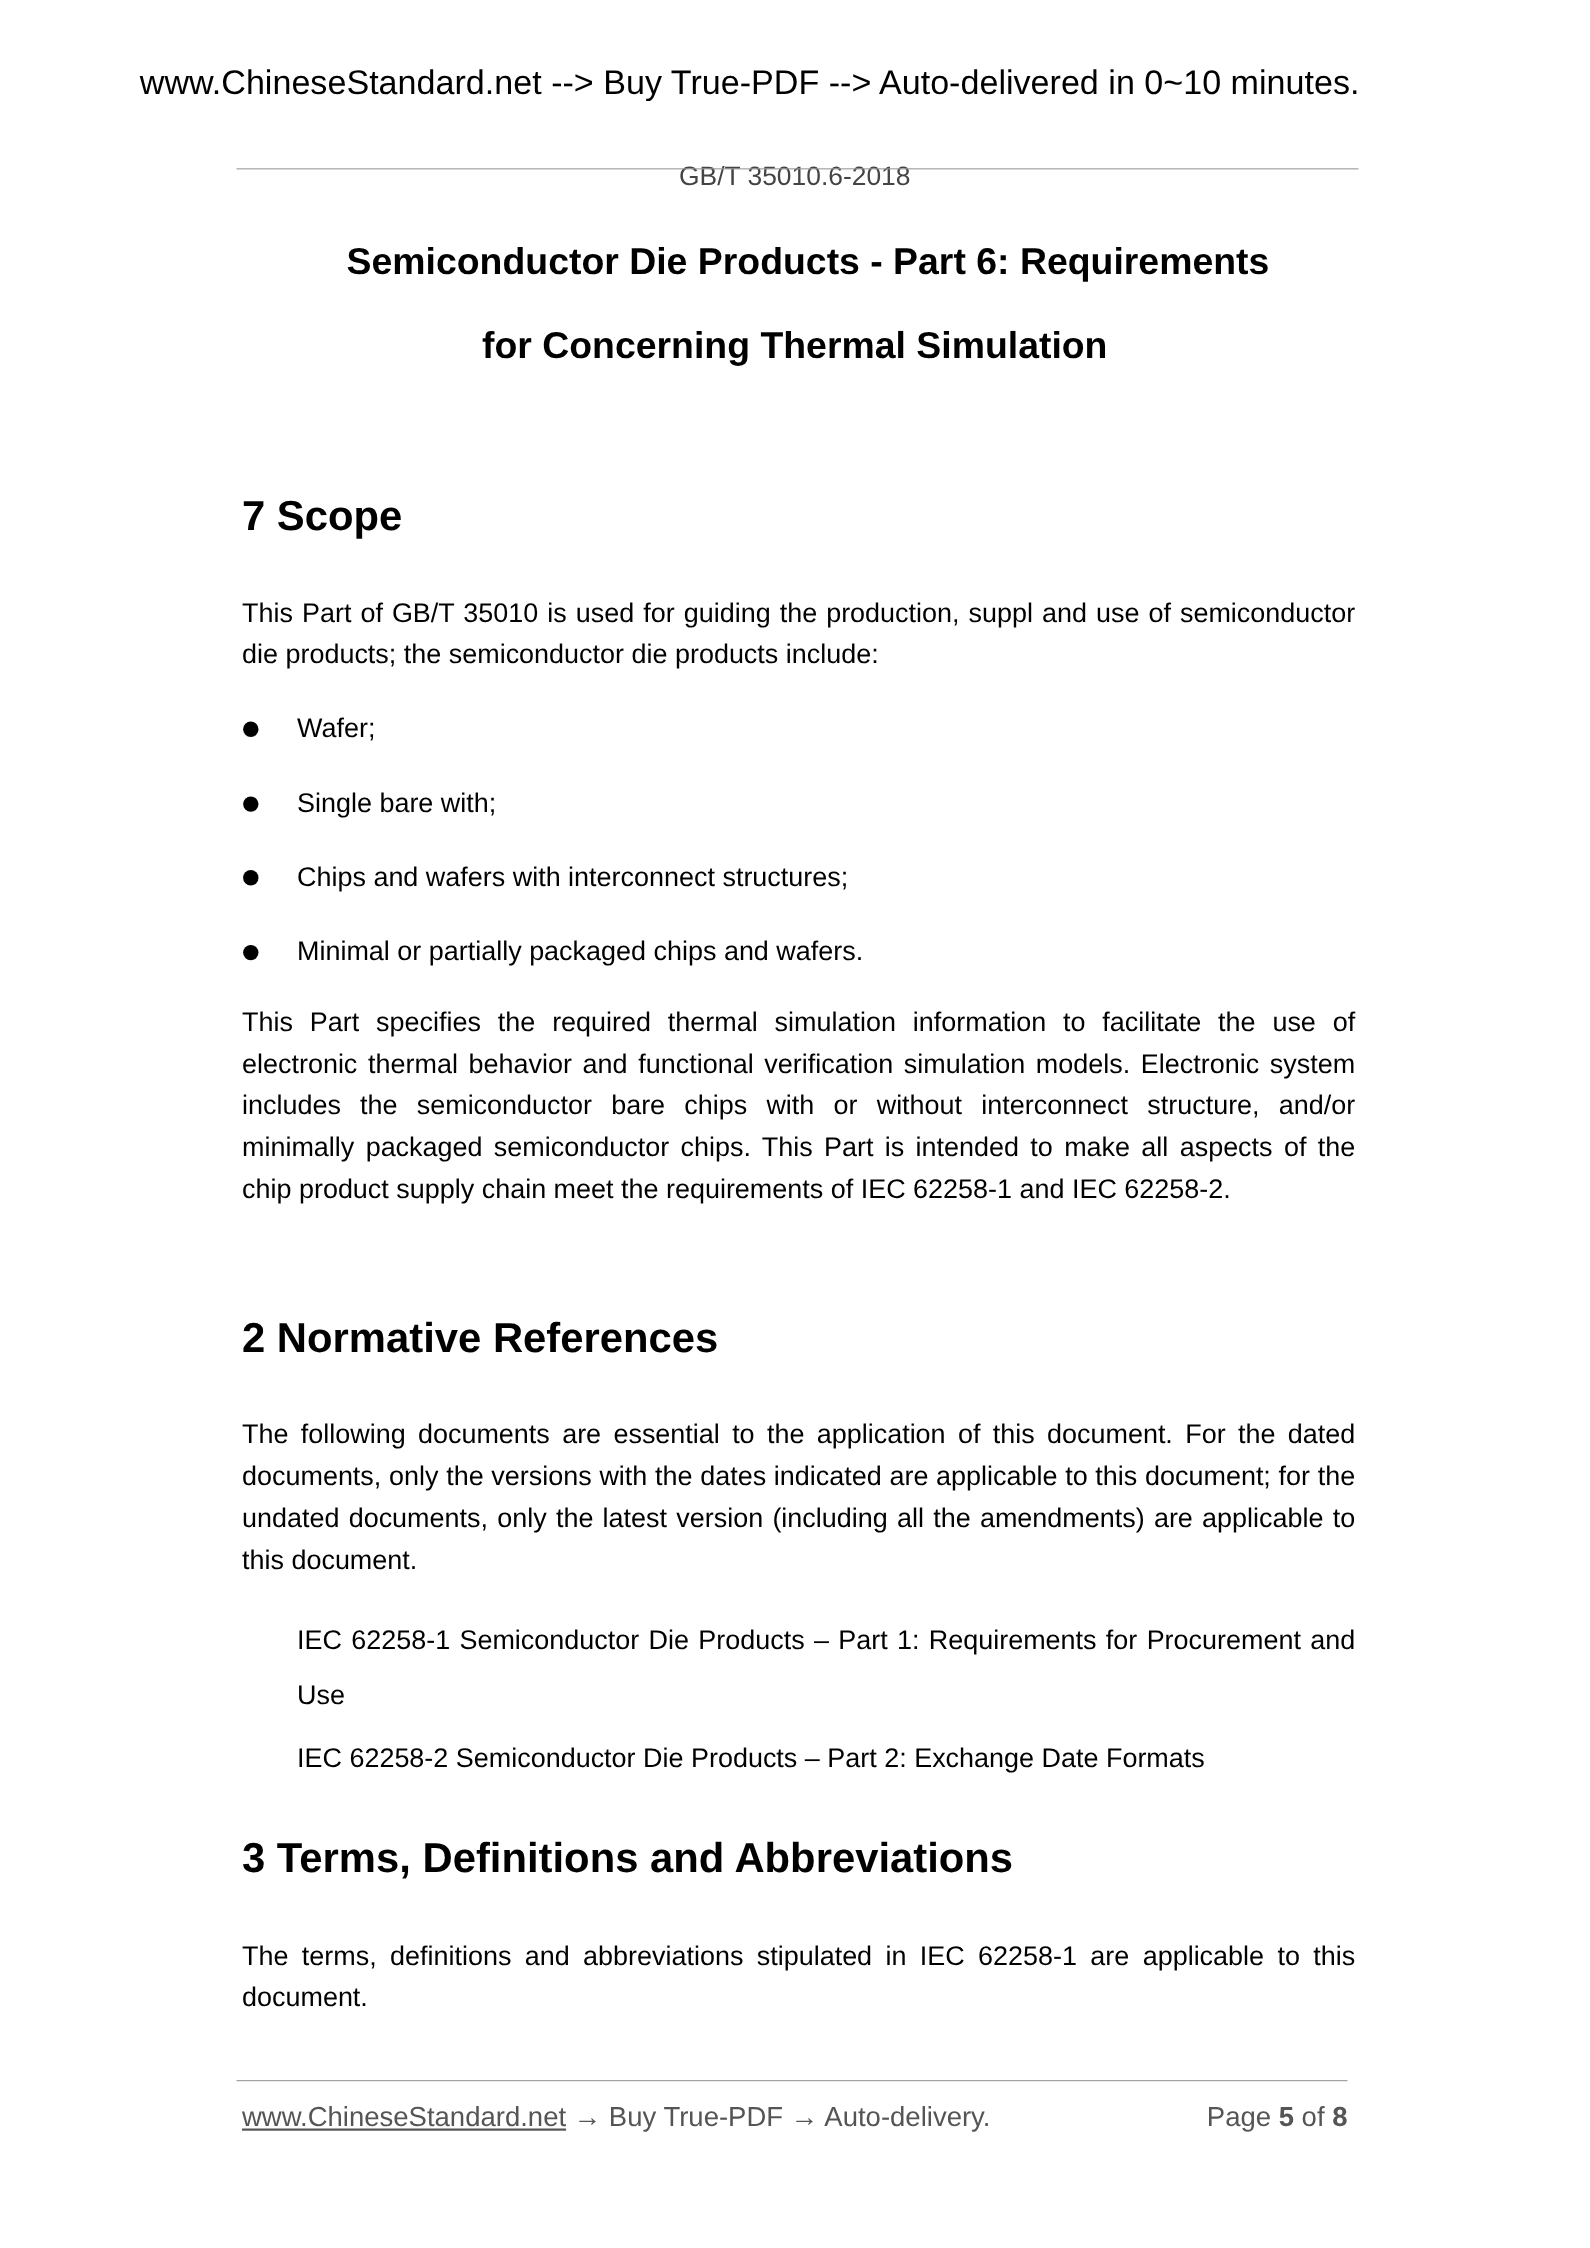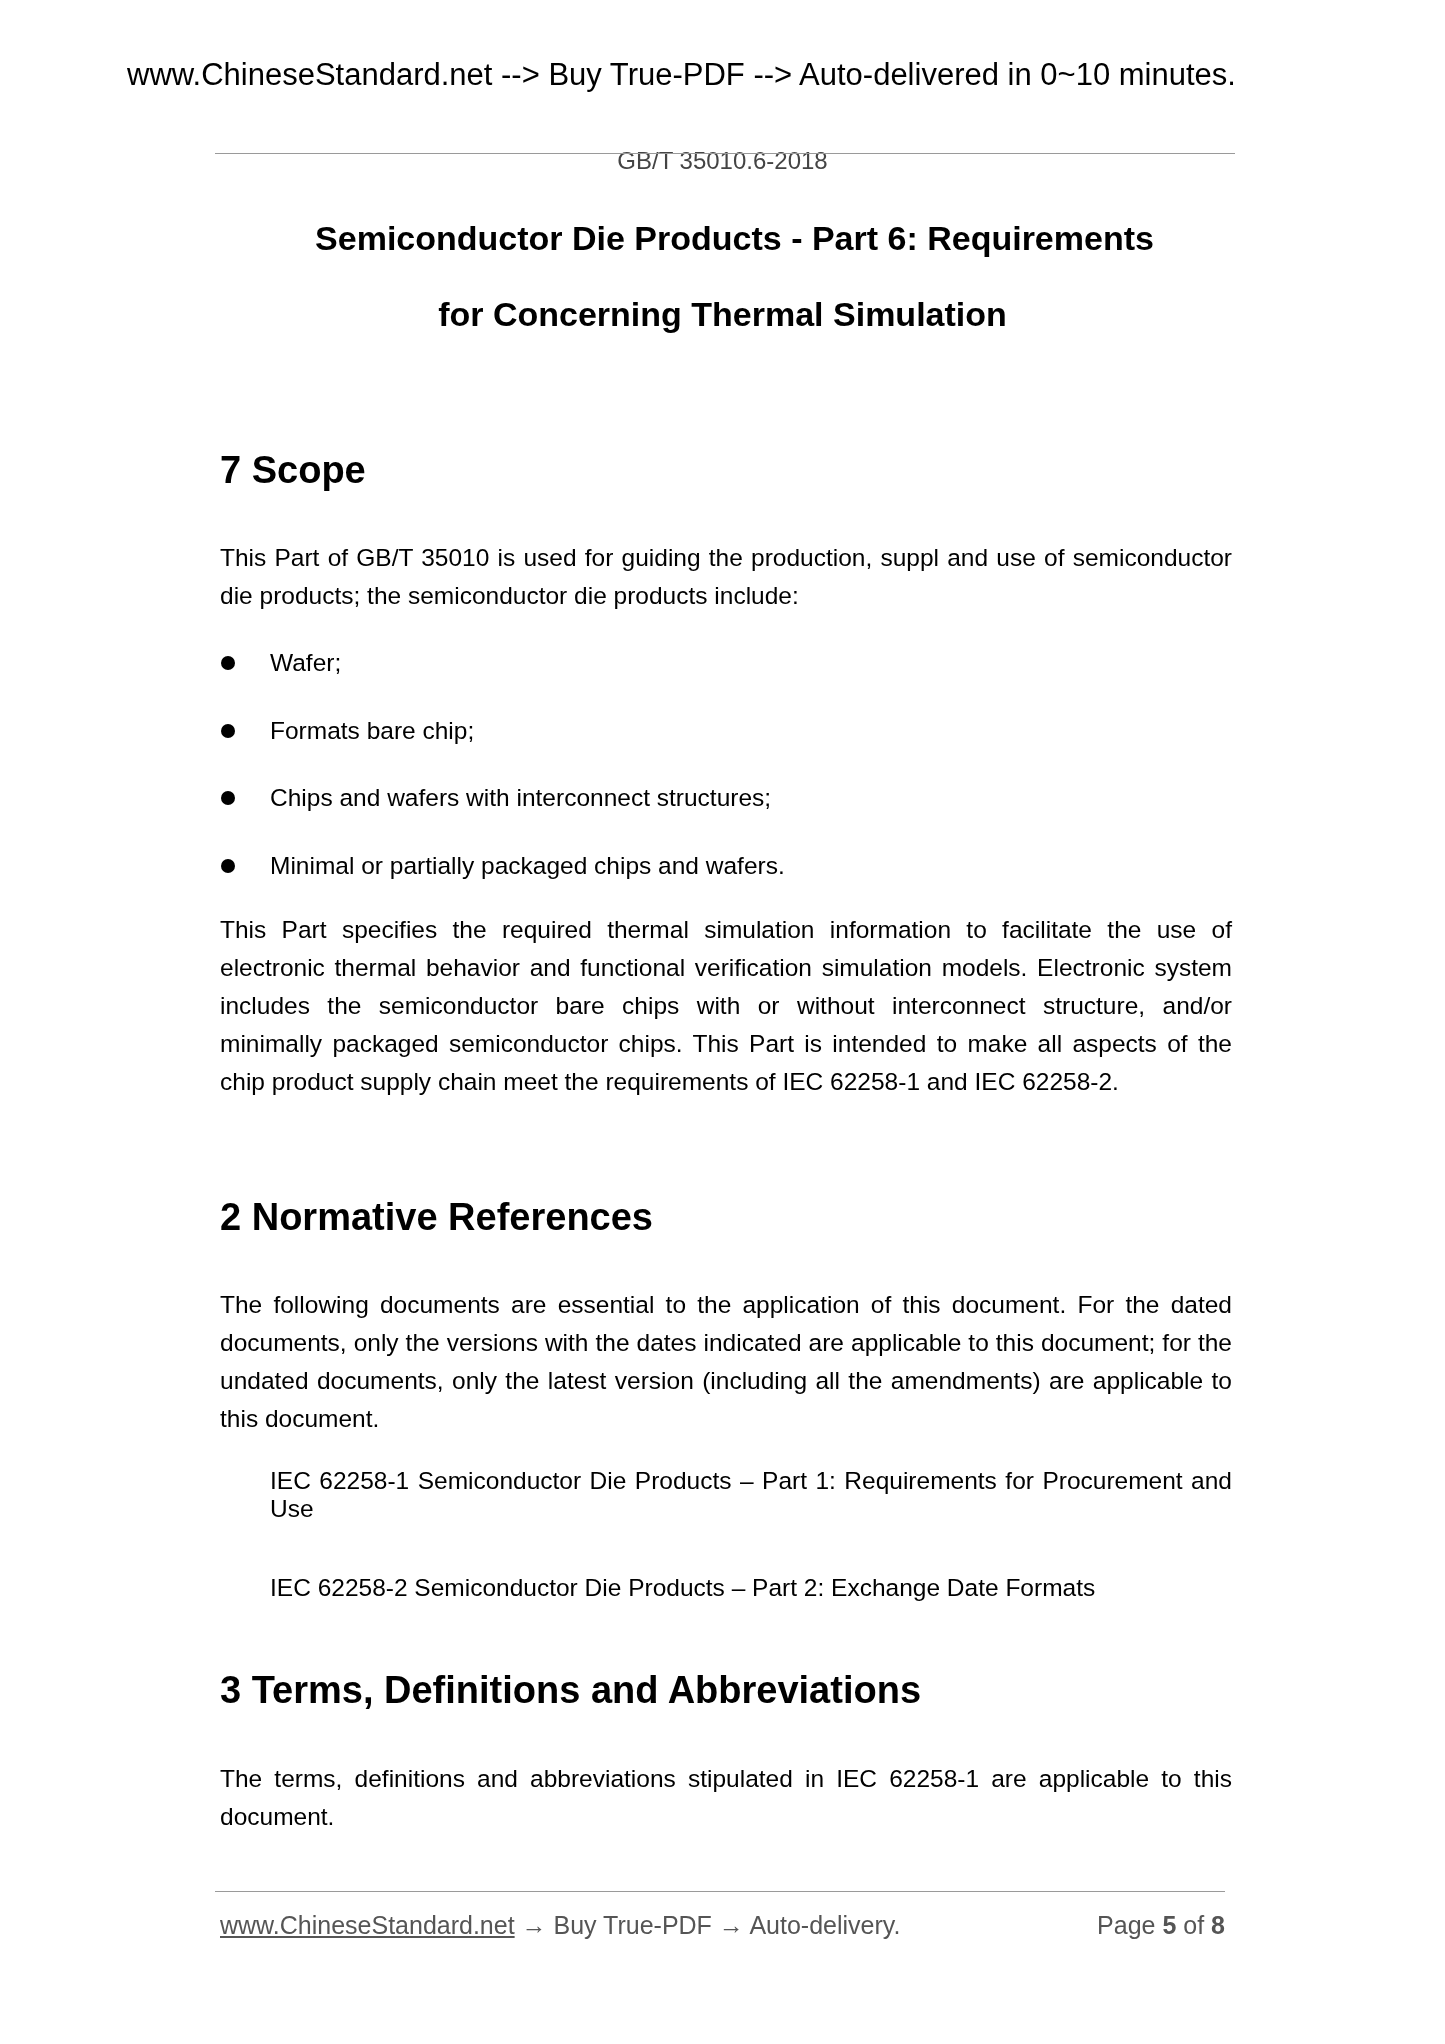--- a/index.html
+++ b/index.html
@@ -13,21 +13,21 @@
               border-top: 1.5px solid #9a9a9a; }
   .title { position: absolute; left: 0; width: 1445px; text-align: center;
            font-size: 34px; font-weight: bold; }
   .h { position: absolute; left: 220px; font-size: 38px; font-weight: bold; }
   .para { position: absolute; left: 220px; width: 1012px; font-size: 24.5px;
           line-height: 38px; text-align: justify; color: #000; }
   .bullet { position: absolute; left: 220px; font-size: 24.5px; line-height: 38px; }
   .bullet .dot { position: absolute; left: 1px; top: 12px; width: 14px; height: 14px;
                  border-radius: 50%; background: #000; }
   .bullet .txt { position: absolute; left: 50px; white-space: nowrap; }
-  .ref { position: absolute; left: 270px; width: 962px; font-size: 24.5px; line-height: 28px;
+  .ref { position: absolute; left: 270px; width: 962px; font-size: 24.5px; line-height: 50px;
          text-align: justify; }
   .ftr-rule { position: absolute; left: 215px; width: 1010px; top: 1891px; height: 0;
               border-top: 1.5px solid #9a9a9a; }
   .ftr-left { position: absolute; left: 220px; top: 1911px; font-size: 25px; color: #555; }
   .ftr-left a { color: #555; text-decoration: underline; }
   .ftr-right { position: absolute; right: 220px; top: 1911px; font-size: 25px; color: #555; }
   .ftr-right b { color: #555; }
 </style>
 </head>
 <body>
@@ -41,21 +41,21 @@
 
 <div class="h" style="top:449px;">7 Scope</div>
 <div class="para" style="top:539px;">This Part of GB/T 35010 is used for guiding the production, suppl and use of semiconductor die products; the semiconductor die products include:</div>
 
 <div class="bullet" style="top:644px;">
   <span class="dot"></span>
   <span class="txt">Wafer;</span>
 </div>
 <div class="bullet" style="top:712px;">
   <span class="dot"></span>
-  <span class="txt">Formats bare chip;</span>
+  <span class="txt">Single bare with;</span>
 </div>
 <div class="bullet" style="top:779px;">
   <span class="dot"></span>
   <span class="txt">Chips and wafers with interconnect structures;</span>
 </div>
 <div class="bullet" style="top:847px;">
   <span class="dot"></span>
   <span class="txt">Minimal or partially packaged chips and wafers.</span>
 </div>
 

